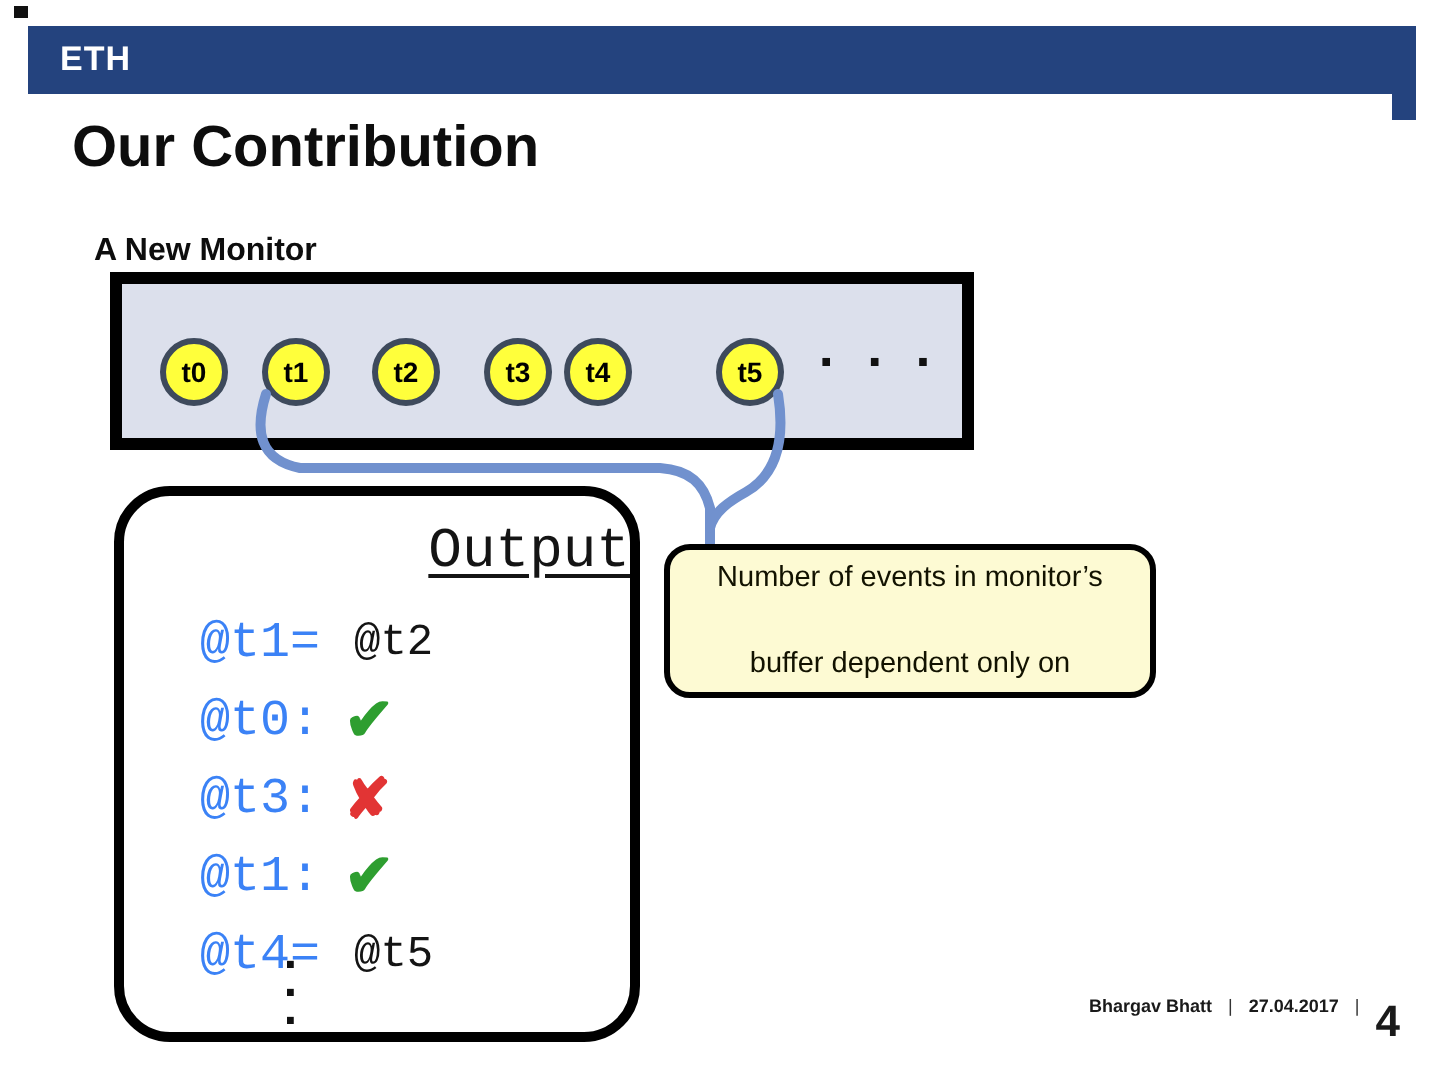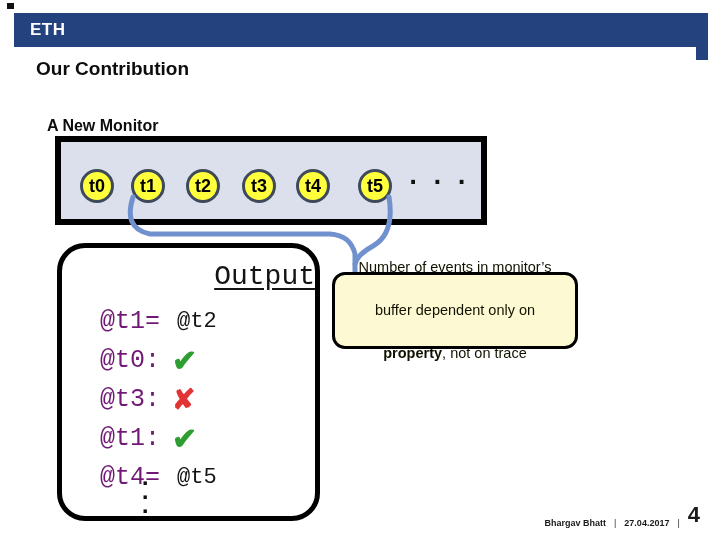--- a/index.html
+++ b/index.html
@@ -13,36 +13,36 @@
   
   .header-bar {
     position:absolute; left:14px; top:13px; width:694px; height:34px;
     background:#24437E; display:flex; align-items:center; padding-left:16px;
   }
   .header-tab { position:absolute; left:696px; top:47px; width:12px; height:13px; background:#24437E; }
   .logo { display:flex; align-items:center; color:#fff; }
   .logo-eth { font-weight:bold; font-size:17px; letter-spacing:0.5px; }
   .logo-zurich { font-weight:normal; font-size:15px; margin-left:3px; opacity:0.95;margin-top:47px; }
 
-  .page-title { position:absolute; left:36px; top:58px; font-size:19px; font-weight:bold; color:#0d0d0d; }
+  .page-title { position:absolute; left:36px; top:58px; font-size:29px; font-weight:bold; color:#0d0d0d; }
   .section-subtitle { position:absolute; left:47px; top:117px; font-size:16px; font-weight:bold; color:#0d0d0d; }
 
   
   .timeline-box {
     position:absolute; left:55px; top:136px; width:432px; height:89px;
     background:#DCE0EC; border:6px solid #000;
   }
   .event {
     position:absolute; top:27px; width:34px; height:34px; border-radius:50%;
     background:#FFFF3B; border:3px solid #3E4A5C;
     display:flex; align-items:center; justify-content:center;
-    font-size:18px; font-weight:bold; color:#000;
+    font-size:14px; font-weight:bold; color:#000;
   }
   .event.e0{left:19px;} .event.e1{left:70px;} .event.e2{left:125px;}
-  .event.e3{left:181px;} .event.e4{left:235px;} .event.e5{left:297px;}
+  .event.e3{left:181px;} .event.e4{left:221px;} .event.e5{left:297px;}
   .timeline-ellipsis {
     position:absolute; left:344px; top:20px; font-family:"Liberation Mono", monospace;
     font-weight:bold; font-size:27px; letter-spacing:8px; color:#111;
   }
 
   
   .brace-svg { position:absolute; left:0; top:0; width:720px; height:540px; pointer-events:none; }
   .brace-svg path { stroke:#7191CE; stroke-width:5; fill:none; stroke-linecap:round; }
 
   
@@ -50,21 +50,21 @@
     position:absolute; left:57px; top:243px; width:263px; height:278px;
     background:#fff; border:5px solid #000; border-radius:28px;
   }
   .output-title {
     position:absolute; left:0; right:0; top:13px; text-align:right;
     font-family:"Liberation Mono", monospace; font-size:28px; color:#141414;
     text-decoration:underline; text-underline-offset:4px;
   }
   .output-rows { position:absolute; left:38px; top:54px; right:6px; }
   .out-row { height:39px; display:flex; align-items:center; }
-  .code { font-family:"Liberation Mono", monospace; font-size:25px; color:#701a75; white-space:pre; }
+  .code { font-family:"Liberation Mono", monospace; font-size:25px; color:#3b82f6; white-space:pre; }
   .code2 { font-family:"Liberation Mono", monospace; font-size:22px; color:#141414; margin-left:17px; }
   .mark { margin-left:12px; font-weight:bold; line-height:1; }
   .mark-check { color:#2E9E30; font-size:30px; }
   .mark-cross { color:#E23434; font-size:28px; }
   .vdots {
     position:absolute; left:76px; top:224px; display:flex; flex-direction:column; align-items:center;
   }
   .vdots span { font-family:"Liberation Mono", monospace; font-weight:bold; font-size:24px; line-height:14px; color:#111; }
 
   
@@ -72,21 +72,21 @@
     position:absolute; left:332px; top:272px; width:246px; height:77px;
     background:#FDFAD3; border:3px solid #000; border-radius:13px;
     display:flex; flex-direction:column; align-items:center; justify-content:center;
     text-align:center; font-size:14.5px; line-height:19px; color:#121200; font-weight:500;gap:24px;
   }
   .note-box b { font-weight:bold; }
 
   
   .footer {
     position:absolute; left:500px; top:498px; width:200px; height:30px;
-    display:flex; align-items:flex-end; justify-content:flex-end; gap:8px; color:#1a1a1a;
+    display:flex; align-items:flex-start; justify-content:flex-end; gap:8px; color:#1a1a1a;
   }
   .footer-small { font-size:9px; font-weight:bold; }
   .footer-sep { font-size:9px; color:#333; }
   .page-number { font-size:22px; font-weight:bold; }
 </style>
 </head>
 <body>
 
 <div class="slide">
 
@@ -157,21 +157,20 @@
     <div class="vdots">
       <span>.</span>
       <span>.</span>
       <span>.</span>
     </div>
   </div>
 
   <div class="note-box">
     <span>Number of events in monitor’s</span>
     <span>buffer dependent only on</span>
-    <span><b>property</b><span>, not on trace</span></span>
   </div>
 
   <div class="footer">
     <span class="footer-small">Bhargav Bhatt</span>
     <span class="footer-sep">|</span>
     <span class="footer-small">27.04.2017</span>
     <span class="footer-sep">|</span>
     <span class="page-number">4</span>
   </div>
 

